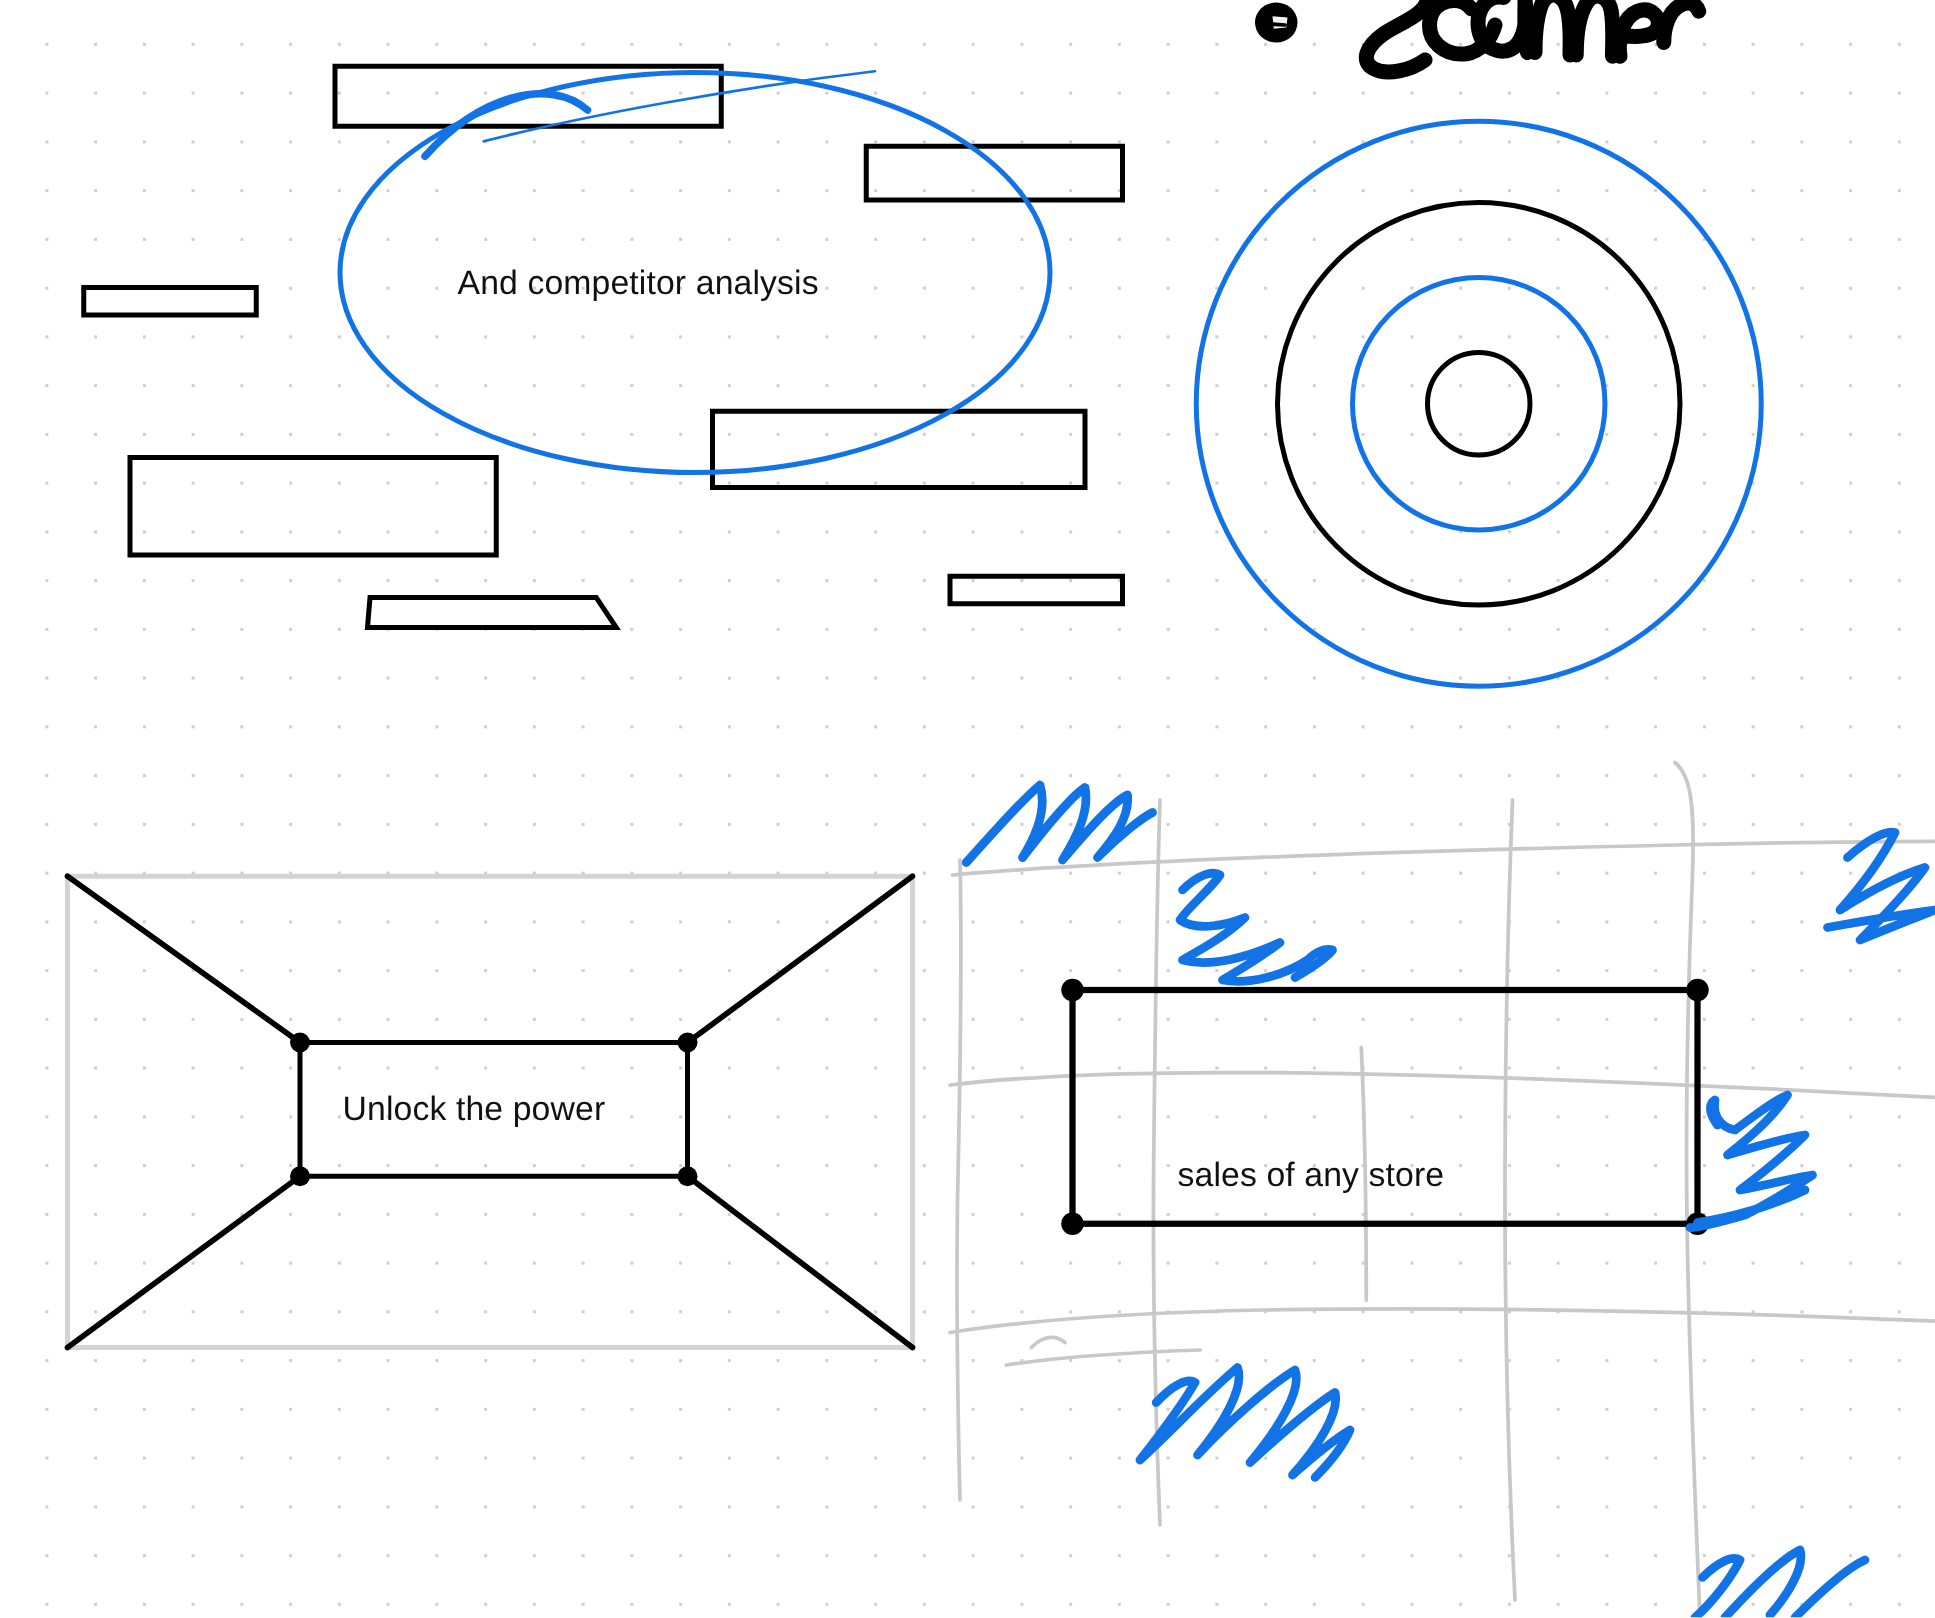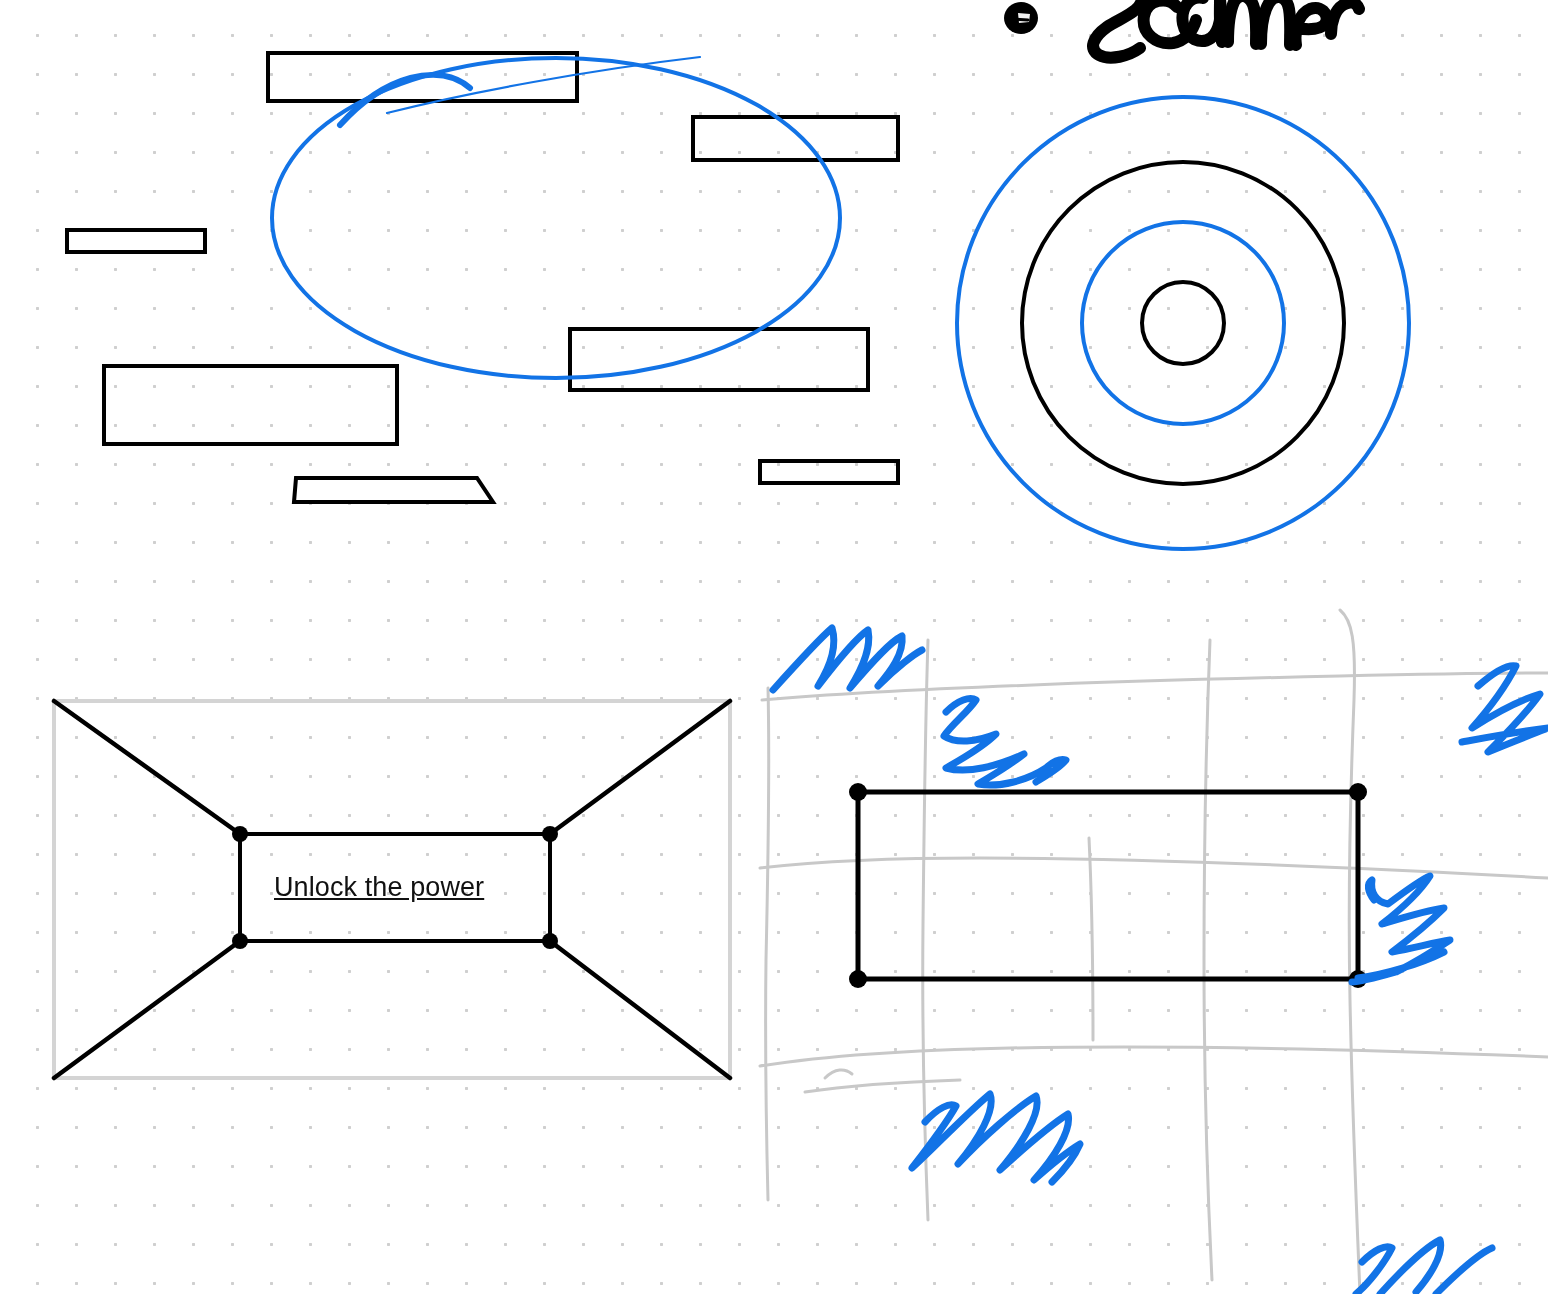--- a/index.html
+++ b/index.html
@@ -32,21 +32,21 @@
     color: #111111;
     font-family: "Liberation Sans", sans-serif;
     font-size: 27px;
     line-height: 36px;
     letter-spacing: 0.1px;
     white-space: pre;
     text-align: center;
     user-select: none;
   }
   #label-competitor { left: 366px; top: 208px; }
-  #label-unlock     { left: 274px; top: 869px; text-decoration: underline; }
+  #label-unlock     { left: 274px; top: 869px; }
   #label-sales      { left: 942px; top: 850px; text-align: center; }
 </style>
 </head>
 <body>
 
 <div id="canvas-root">
 
   <svg id="sketch-layer" viewBox="0 0 1548 1294" xmlns="http://www.w3.org/2000/svg">
 
     <g>
@@ -163,19 +163,21 @@
                C1052 1164 1070 1150 1080 1144
                C1074 1158 1062 1172 1052 1182"></path>
 
       <path d="M1362 1262 C1374 1250 1386 1244 1392 1248 C1384 1264 1368 1284 1356 1294
                M1380 1294 C1400 1272 1424 1248 1440 1240 C1444 1254 1430 1276 1416 1292
                M1436 1294 C1456 1274 1478 1254 1492 1248"></path>
     </g>
 
   </svg>
 
+  <div class="lbl" id="label-competitor">And competitor analysis</div>
 
   <div class="lbl" id="label-unlock">Unlock the power</div>
 
   <div id="label-sales" class="lbl">
+    <div>sales of any store</div>
   </div>
 
 </div>
 
 </body></html>

